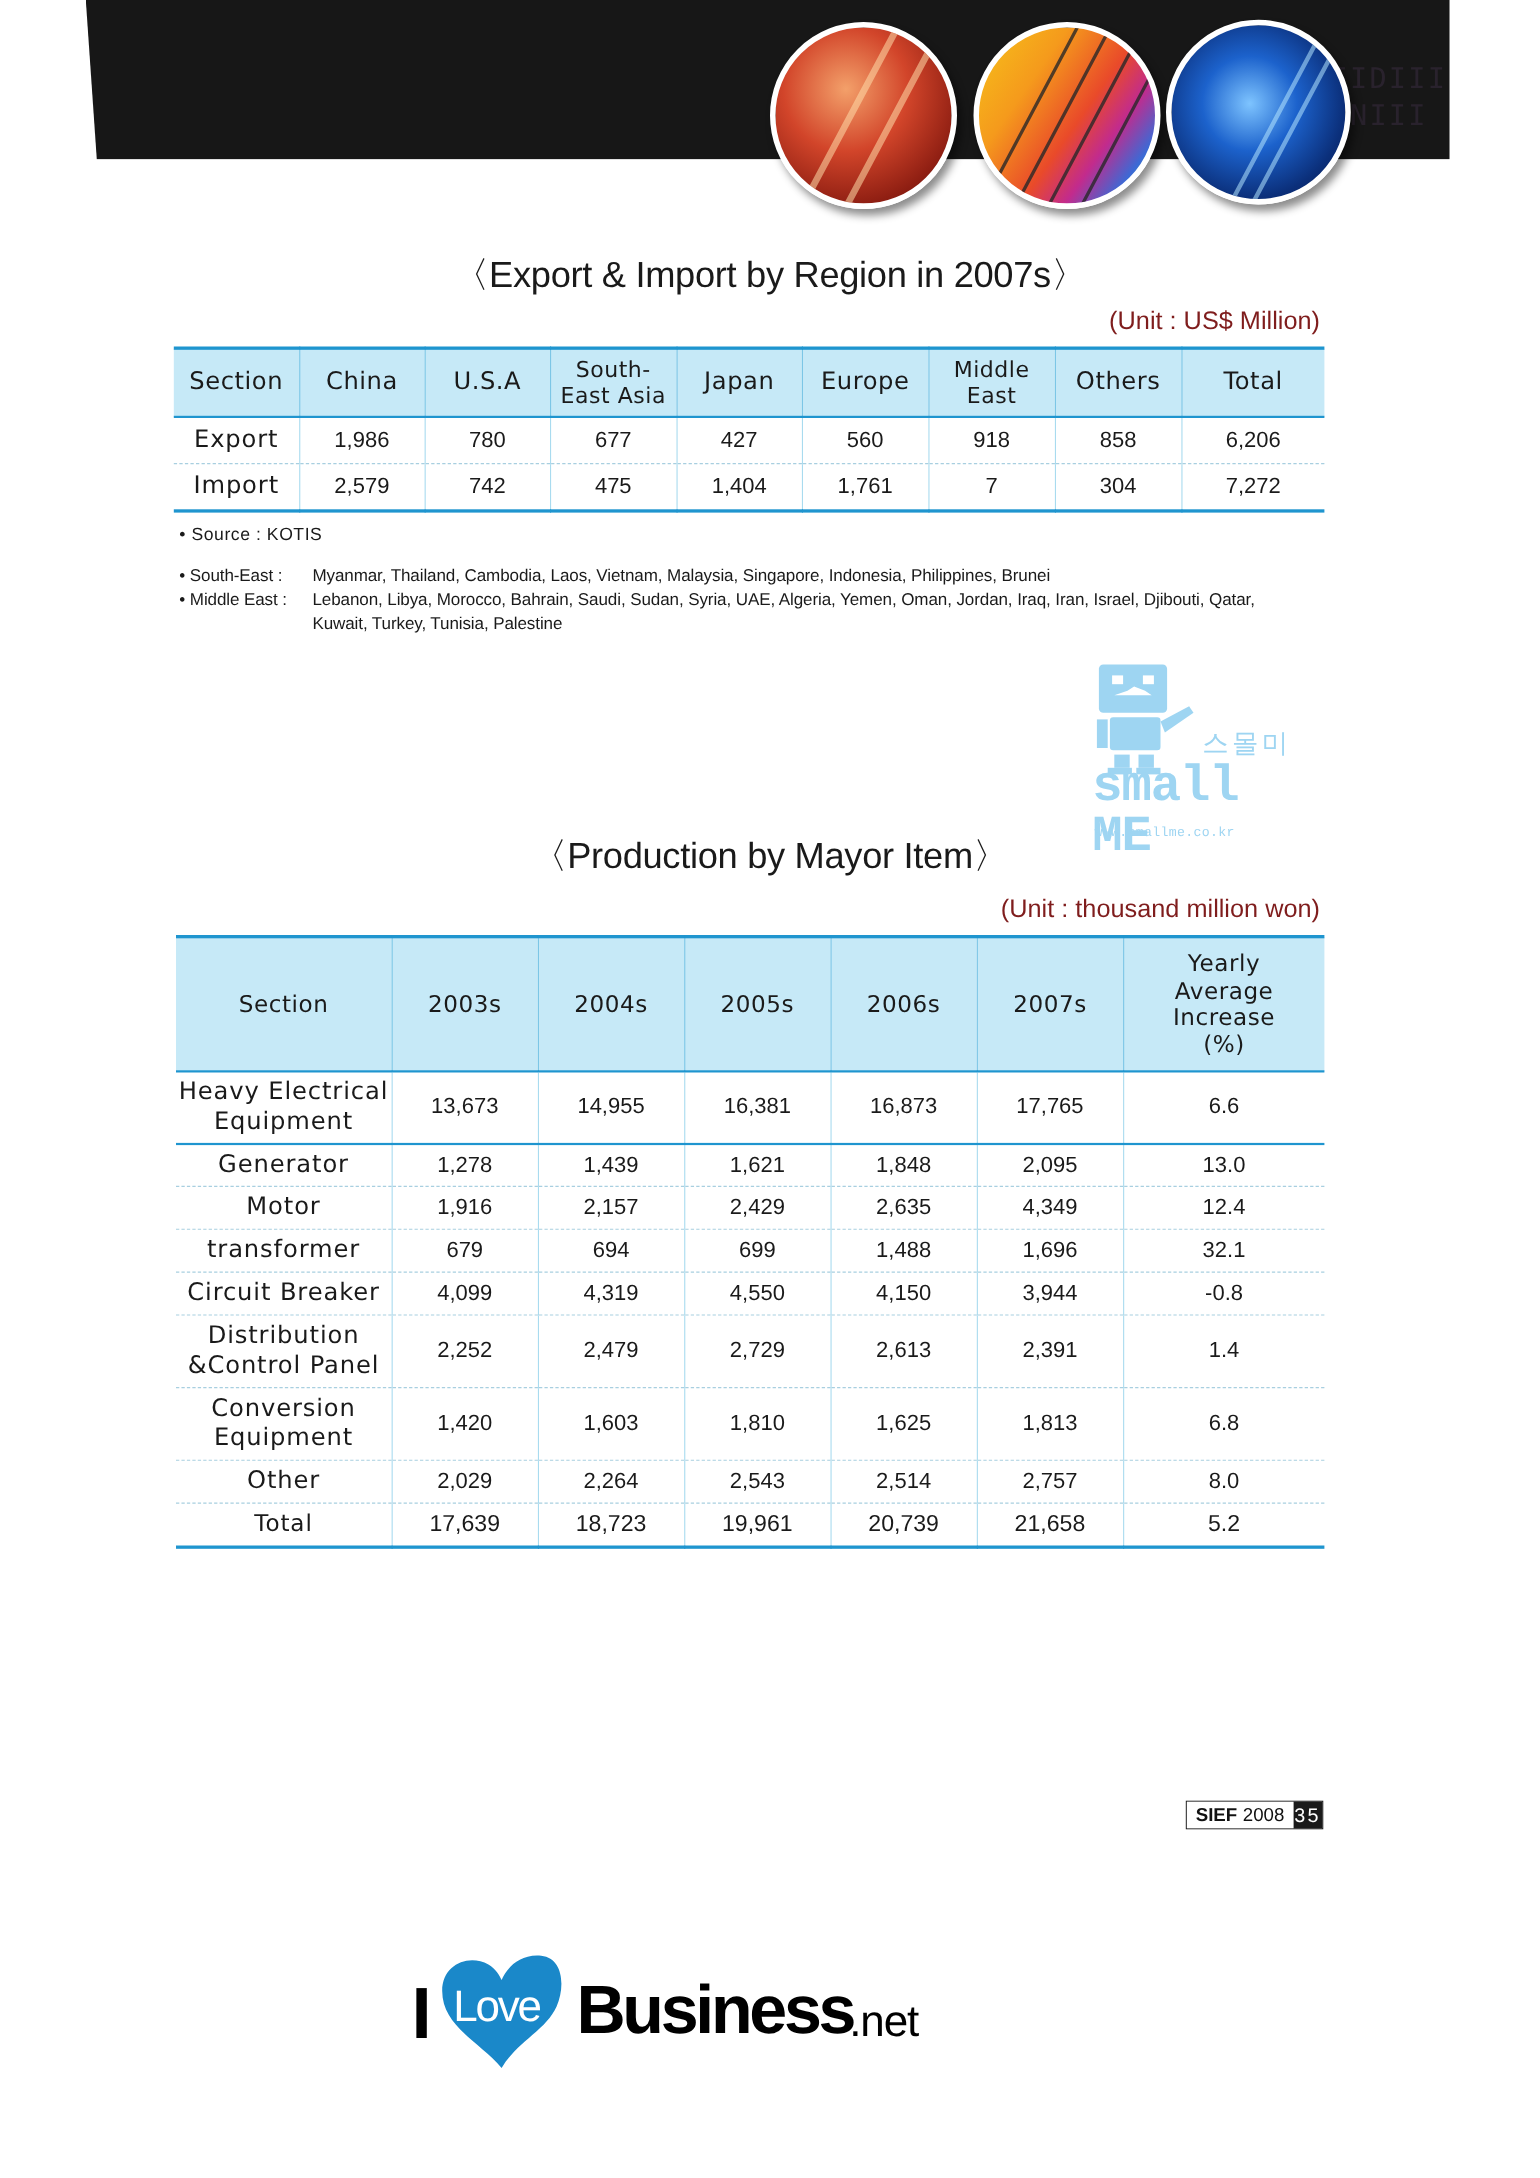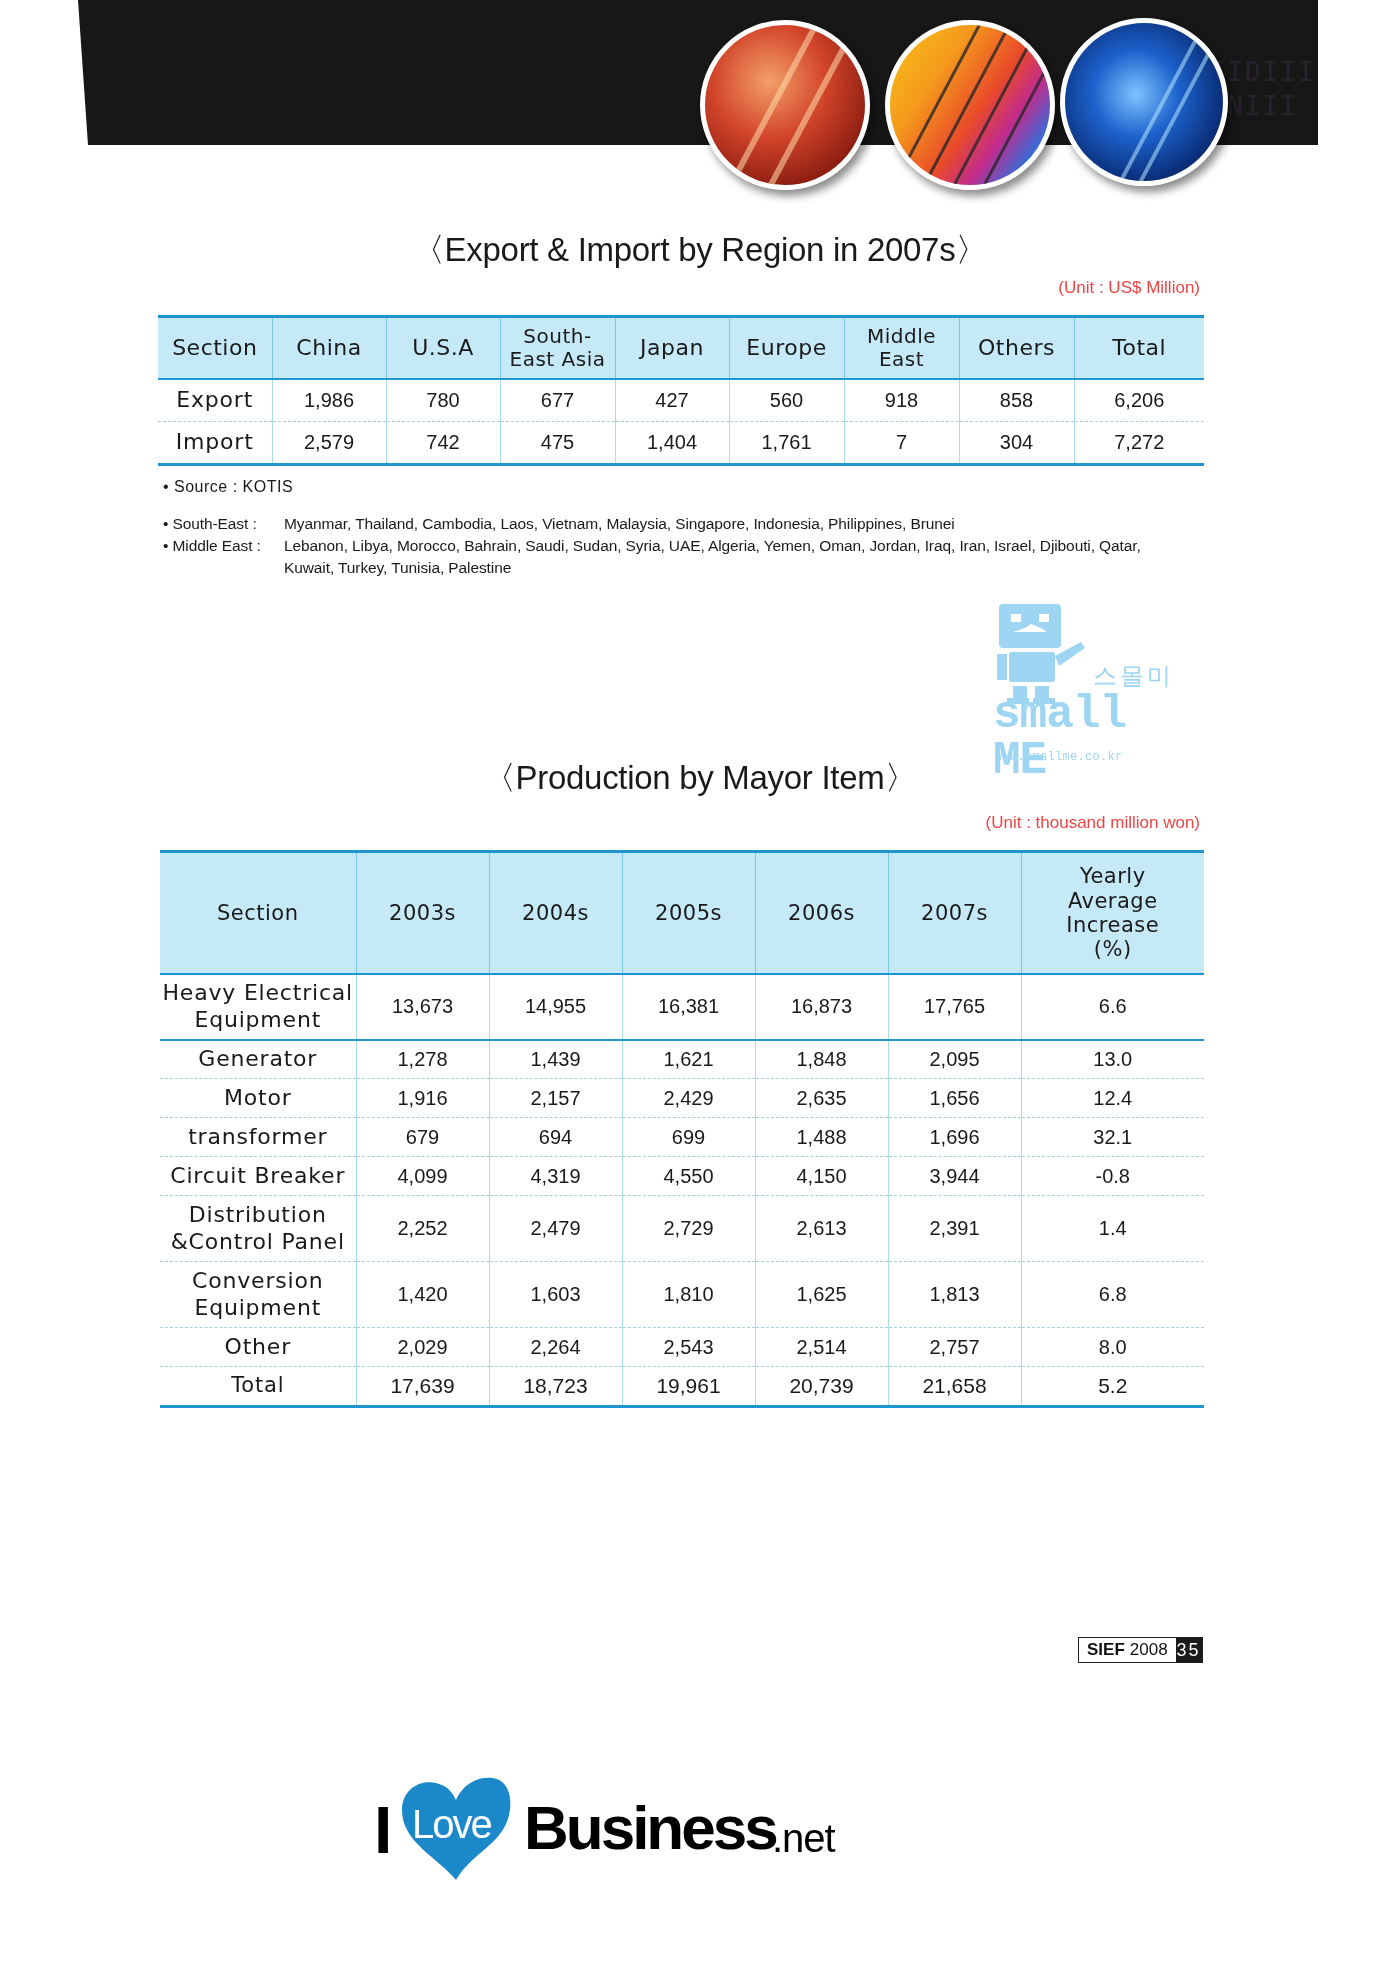--- a/index.html
+++ b/index.html
@@ -31,21 +31,21 @@
   .circle .streak { position: absolute; width: 6px; height: 220px; top: -20px; border-radius: 3px; transform: rotate(28deg); }
   .c1 .streak { background: rgba(255,220,170,.55); }
   .c2 .streak { background: rgba(40,40,40,.8); width: 3px; }
   .c3 .streak { background: rgba(180,230,255,.55); width: 4px; }
 
   
   .section-title {
     position: absolute; left: 0; width: 1400px; text-align: center;
     font-size: 33px; color: #1a1a1a; letter-spacing: -0.3px;
   }
-  .unit { position: absolute; right: 200px; font-size: 17px; color: #ef4444; }
+  .unit { position: absolute; right: 200px; font-size: 23px; color: #7f1d1d; }
 
   
   table.data {
     position: absolute; border-collapse: collapse; table-layout: fixed;
     font-family: "DejaVu Sans", sans-serif;
   }
   table.data th {
     background: #c6e9f7; font-weight: normal; color: #1a1a1a;
     border-left: 1px solid #7cc6e6; text-align: center; vertical-align: middle;
     letter-spacing: 0.5px; line-height: 1.15;
@@ -259,21 +259,21 @@
       <td>1,848</td>
       <td>2,095</td>
       <td>13.0</td>
     </tr>
     <tr>
       <td class="label">Motor</td>
       <td>1,916</td>
       <td>2,157</td>
       <td>2,429</td>
       <td>2,635</td>
-      <td>1,656</td>
+      <td>4,349</td>
       <td>12.4</td>
     </tr>
     <tr>
       <td class="label">transformer</td>
       <td>679</td>
       <td>694</td>
       <td>699</td>
       <td>1,488</td>
       <td>1,696</td>
       <td>32.1</td>

